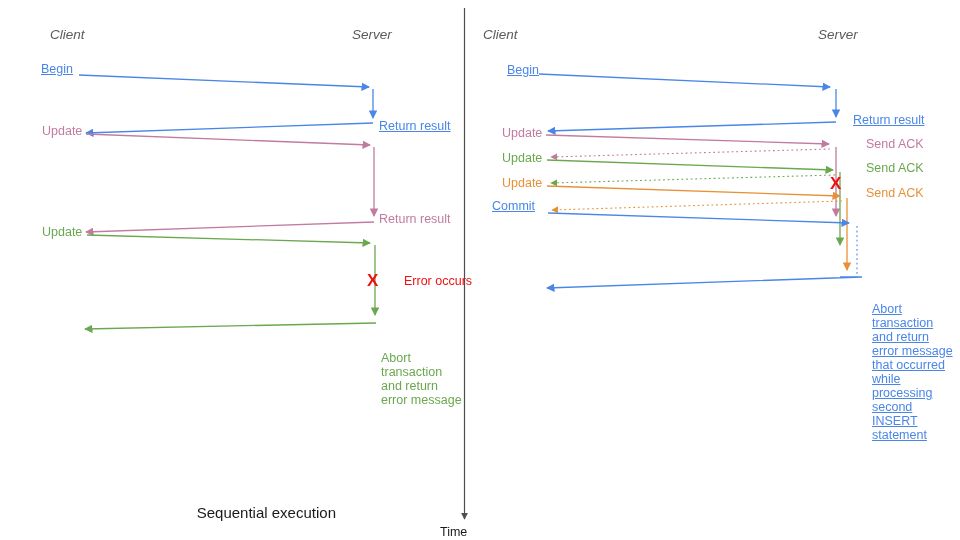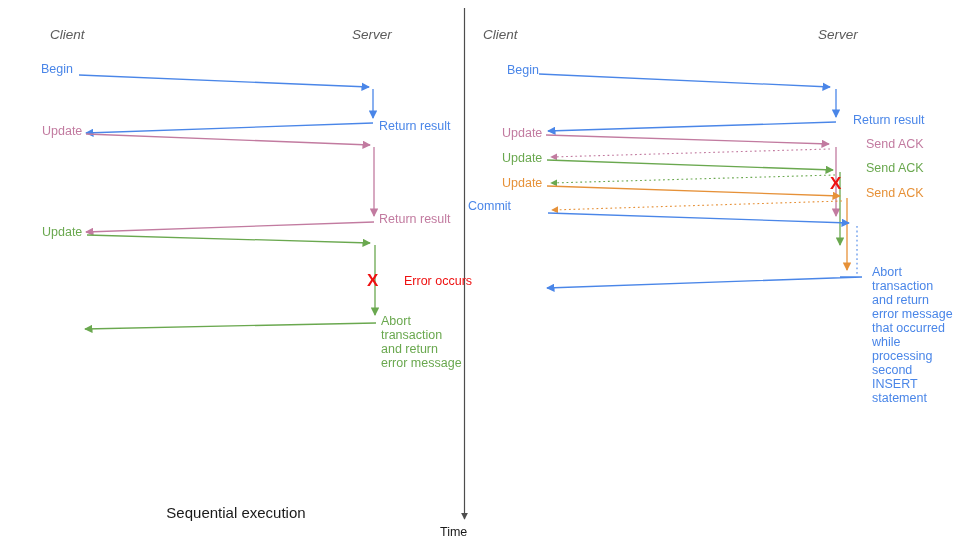--- a/index.html
+++ b/index.html
@@ -10,48 +10,48 @@
     font-family:"Liberation Sans", sans-serif;
     overflow:hidden;
   }
   #wires{position:absolute;left:0;top:0;}
   .lbl{
     position:absolute;
     font-size:12.5px;
     line-height:14px;
     white-space:nowrap;
   }
-  .multiline{white-space:pre-line;}
+  .multiline{white-space:pre-line;margin-top:37px;}
   .hdr{
     position:absolute;
     font-size:13.5px;
     font-style:italic;
     color:var(--heading);
     line-height:16px;
   }
   .caption{
     position:absolute;
     font-size:15px;
     line-height:16px;
     color:var(--caption);
-    text-align:center;
+    text-align:right;
   }
   .xmark{
     position:absolute;
     font-size:17px;
     font-weight:bold;
     line-height:17px;
     color:var(--red);
   }
   .time-lbl{
     position:absolute;
     font-size:12.5px;
     color:var(--caption);
   }
-  .c-blue{color:var(--blue);}
+  .c-blue{color:var(--blue);text-decoration:underline;}
   .c-pink{color:var(--pink);}
   .c-green{color:var(--green);}
   .c-orange{color:var(--orange);}
   .c-red{color:var(--red);margin-left:20px;}
   .stroke-blue{stroke:var(--blue);}
   .stroke-pink{stroke:var(--pink);}
   .stroke-green{stroke:var(--green);}
   .stroke-orange{stroke:var(--orange);}
   .stroke-axis{stroke:var(--axis);}
   .fill-blue{fill:var(--blue);}
@@ -139,21 +139,21 @@
 
   <div class="lbl c-blue" style="left:507px;top:63px">Begin</div>
   <div class="lbl c-blue" style="left:853px;top:113px">Return result</div>
   <div class="lbl c-pink" style="left:502px;top:126px">Update</div>
   <div class="lbl c-pink" style="left:866px;top:137px">Send ACK</div>
   <div class="lbl c-green" style="left:502px;top:151px">Update</div>
   <div class="lbl c-green" style="left:866px;top:161px">Send ACK</div>
   <div class="lbl c-orange" style="left:502px;top:176px">Update</div>
   <div class="xmark" style="left:830px;top:175px">X</div>
   <div class="lbl c-orange" style="left:866px;top:186px">Send ACK</div>
-  <div class="lbl c-blue" style="left:468px;top:199px">Commit</div>
+  <div class="lbl c-blue" style="left:492px;top:199px">Commit</div>
   <div class="lbl c-blue multiline" style="left:872px;top:265px">Abort
 transaction
 and return
 error message
 that occurred
 while
 processing
 second
 INSERT
 statement</div>

